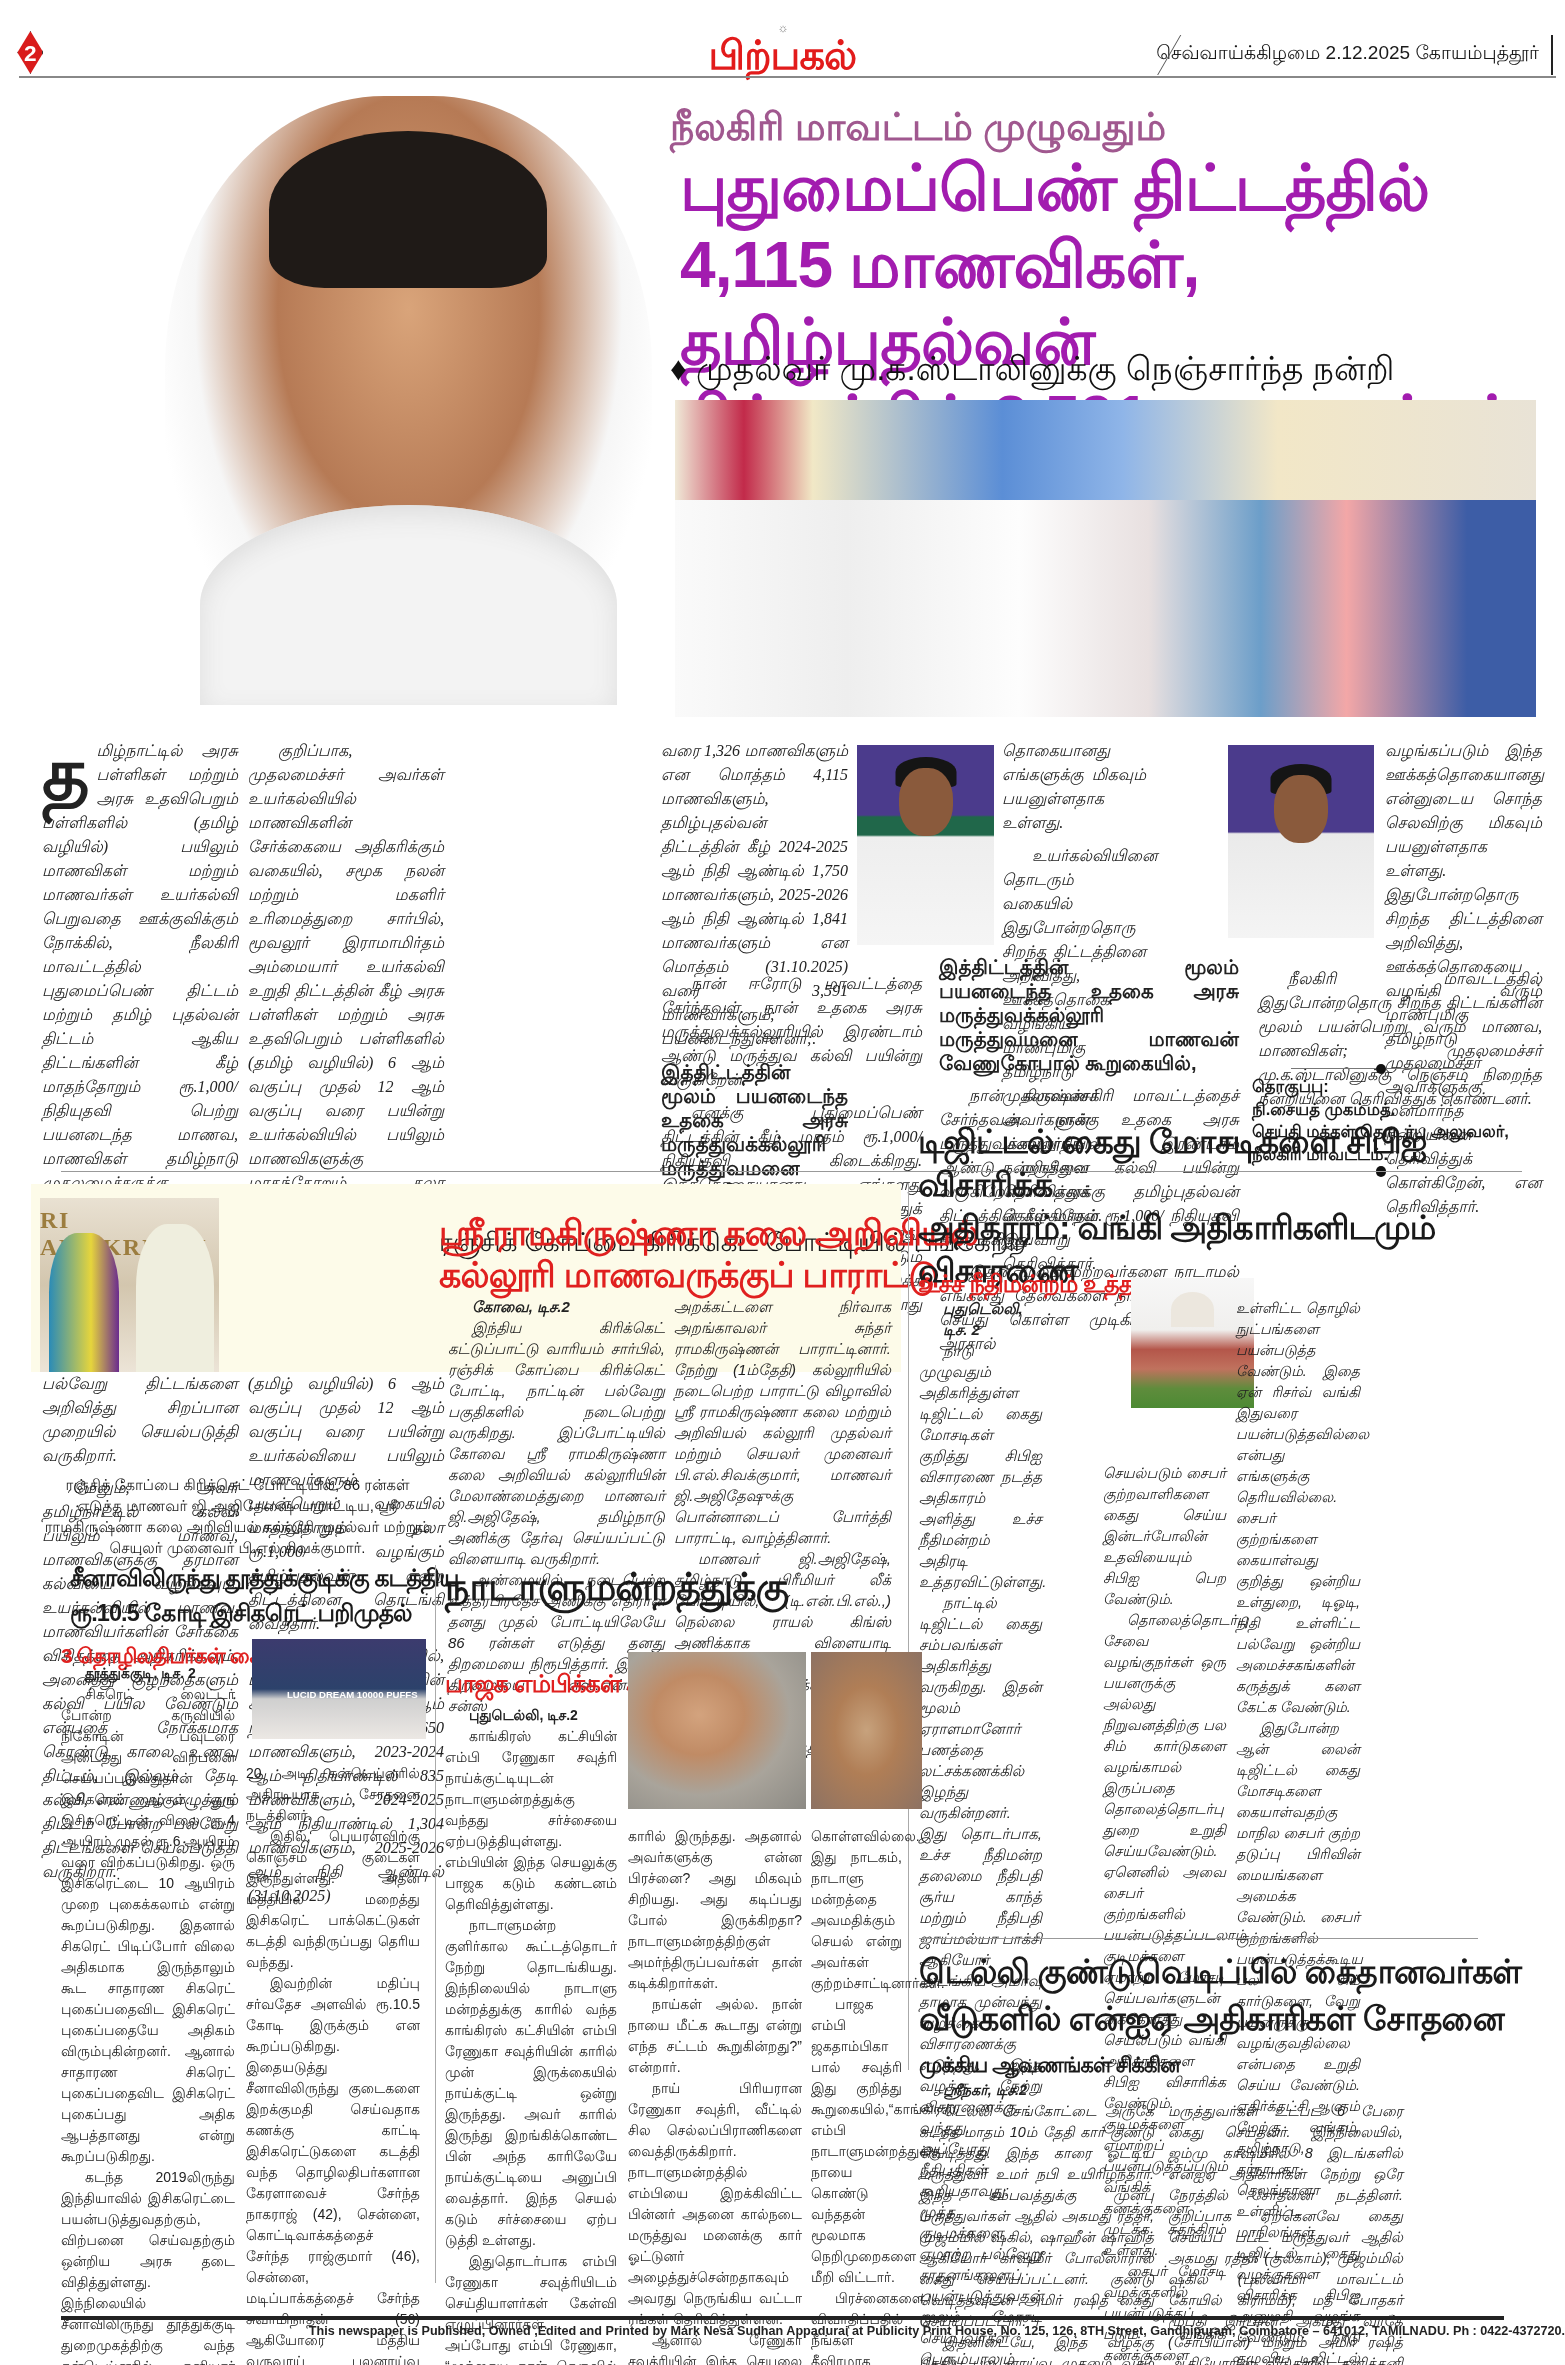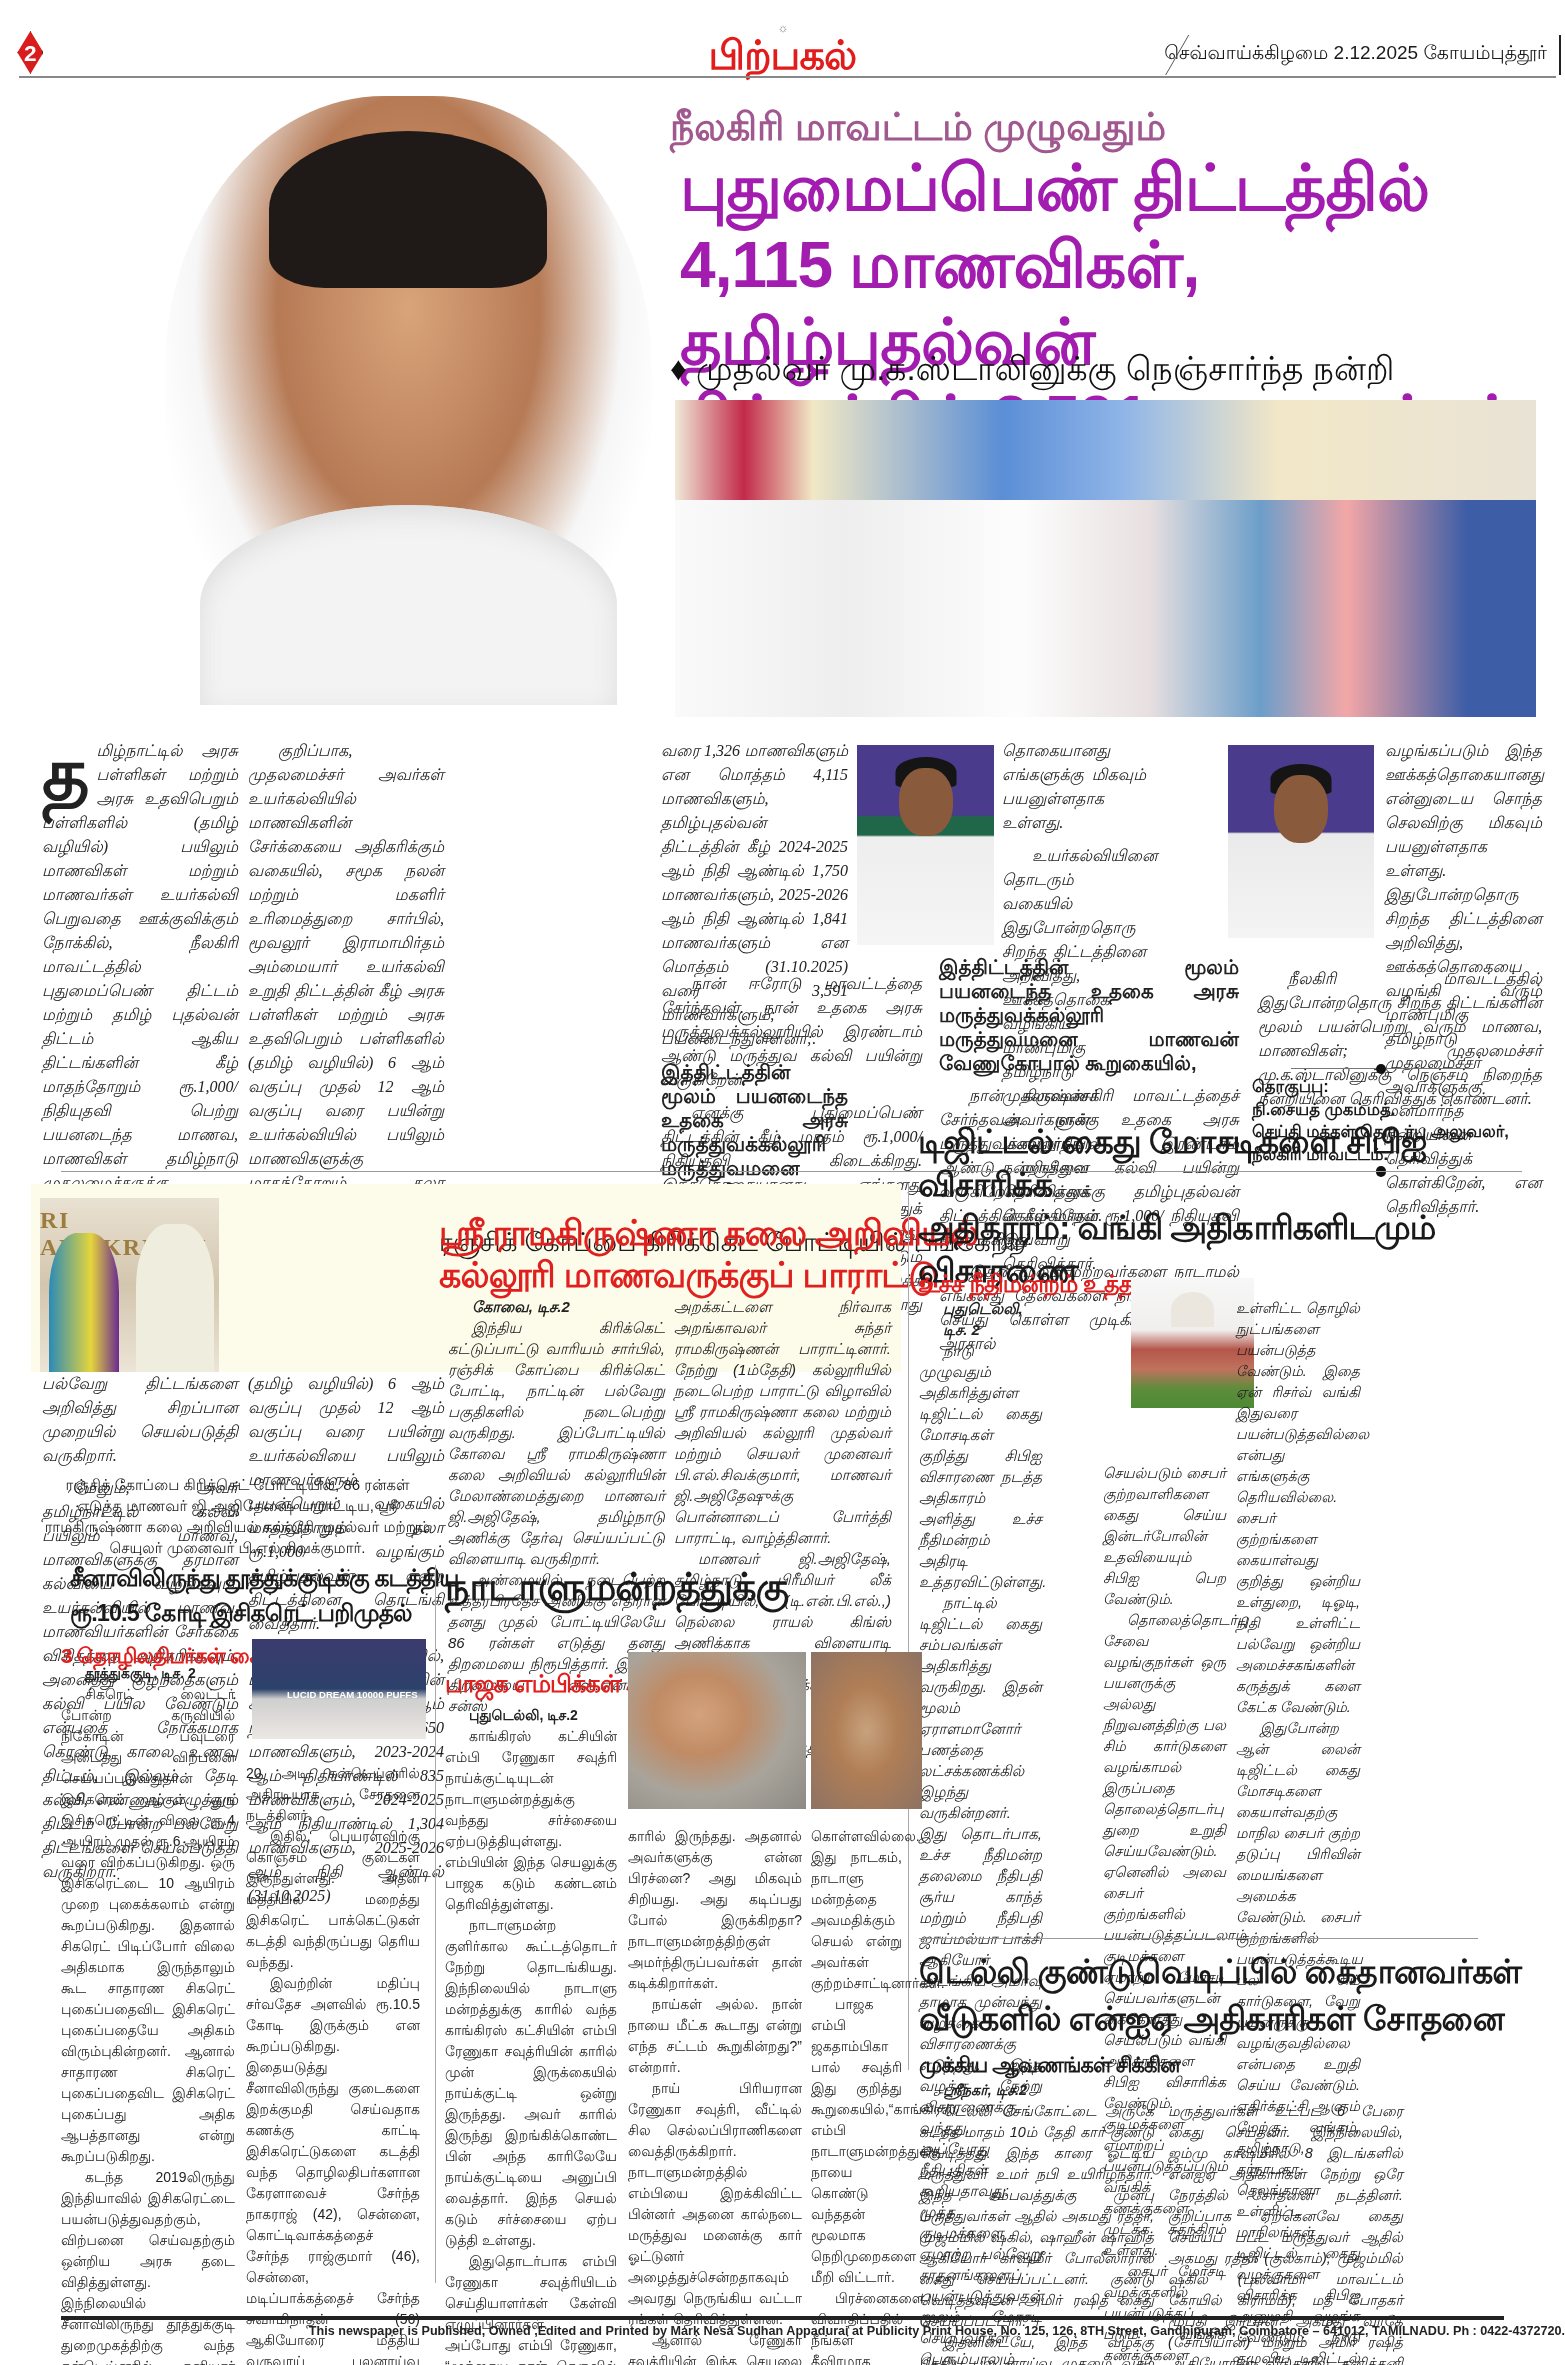--- a/index.html
+++ b/index.html
@@ -2,21 +2,21 @@
 <html style="font-size:14px"><head>
 <meta charset="utf-8">
 <style>
 *{box-sizing:border-box;margin:0;padding:0}
 body{width:1565px;height:2366px;background:#fff;font-family:"Liberation Serif",serif;color:#1a1a1a;position:relative;overflow:hidden}
 .abs{position:absolute}
 .hdr-line{position:absolute;left:19px;right:8.7px;top:76px;border-top:2.6px solid #888}
 .page-badge{position:absolute;left:17.4px;top:31px;width:26px;height:43px;background:#d91c1c;clip-path:polygon(50% 0,100% 50%,50% 100%,0 50%);color:#fff;font:bold 22.6px "Liberation Sans",sans-serif;text-align:center;line-height:43px;border:1.7px solid #333}
 .masthead{position:absolute;left:0;right:0;top:24px;text-align:center;font:bold 40px "Liberation Sans",sans-serif;color:#e21b1b;letter-spacing:-0.9px}
 .masthead .sun{display:block;font-size:12px;color:#888;line-height:8.7px}
-.dateline{position:absolute;right:4px;top:35px;height:40px;padding:7px 12px 16px 26px;font:19px "Liberation Sans",sans-serif;border-right:2.6px solid #222;clip-path:polygon(6% 0,100% 0,100% 100%,0 100%)}
+.dateline{position:absolute;right:12px;top:35px;height:40px;padding:7px 12px 16px 26px;font:19px "Liberation Sans",sans-serif;border-right:2.6px solid #222;clip-path:polygon(6% 0,100% 0,100% 100%,0 100%)}
 .dateline:before{content:"";position:absolute;left:0;top:0;width:26px;height:42px;border-right:1.7px solid #555;transform:skewX(-30deg);transform-origin:bottom}
 .portrait{position:absolute;left:165px;top:96px;width:487px;height:609px;border-radius:45% 45% 30% 30%;background:radial-gradient(ellipse at 50% 35%,#d9a47a 0,#b67a55 38%,#f6f6f6 62%,#fff 75%)}
 .portrait .hair{position:absolute;left:104px;top:35px;width:278px;height:157px;border-radius:50% 50% 20% 20%;background:#1f1a17}
 .portrait .shirt{position:absolute;left:35px;top:409px;width:417px;height:200px;border-radius:50% 50% 0 0;background:#f3f3f3;box-shadow:inset 0 8.7px 26px #ddd}
 .kicker{position:absolute;left:670px;top:106px;font:bold 38px "Liberation Sans",sans-serif;color:#a0588f}
 .headline{position:absolute;left:680px;top:150px;width:887px;font:bold 64px/77px "Liberation Sans",sans-serif;color:#a21caf;letter-spacing:-0.9px}
 .subhead{position:absolute;left:670px;top:350px;font:33px "Liberation Sans",sans-serif;color:#111}
 .photo{position:absolute;overflow:hidden}
 .group-photo{left:675px;top:400px;width:861px;height:317px;background:linear-gradient(90deg,#f0ead8 0,#c22a4a 8%,#f1e8c6 16%,#5b8ed6 38%,#8fb5e8 52%,#f2e7c7 70%,#e9e3d6 100%)}
 .group-photo .crowd{position:absolute;left:0;right:0;bottom:0;height:217px;background:linear-gradient(90deg,#fafafa 0,#eee 20%,#fdfdfd 40%,#e8e0e0 55%,#6c9ec9 68%,#f3a7a7 78%,#3d5da6 92%)}

